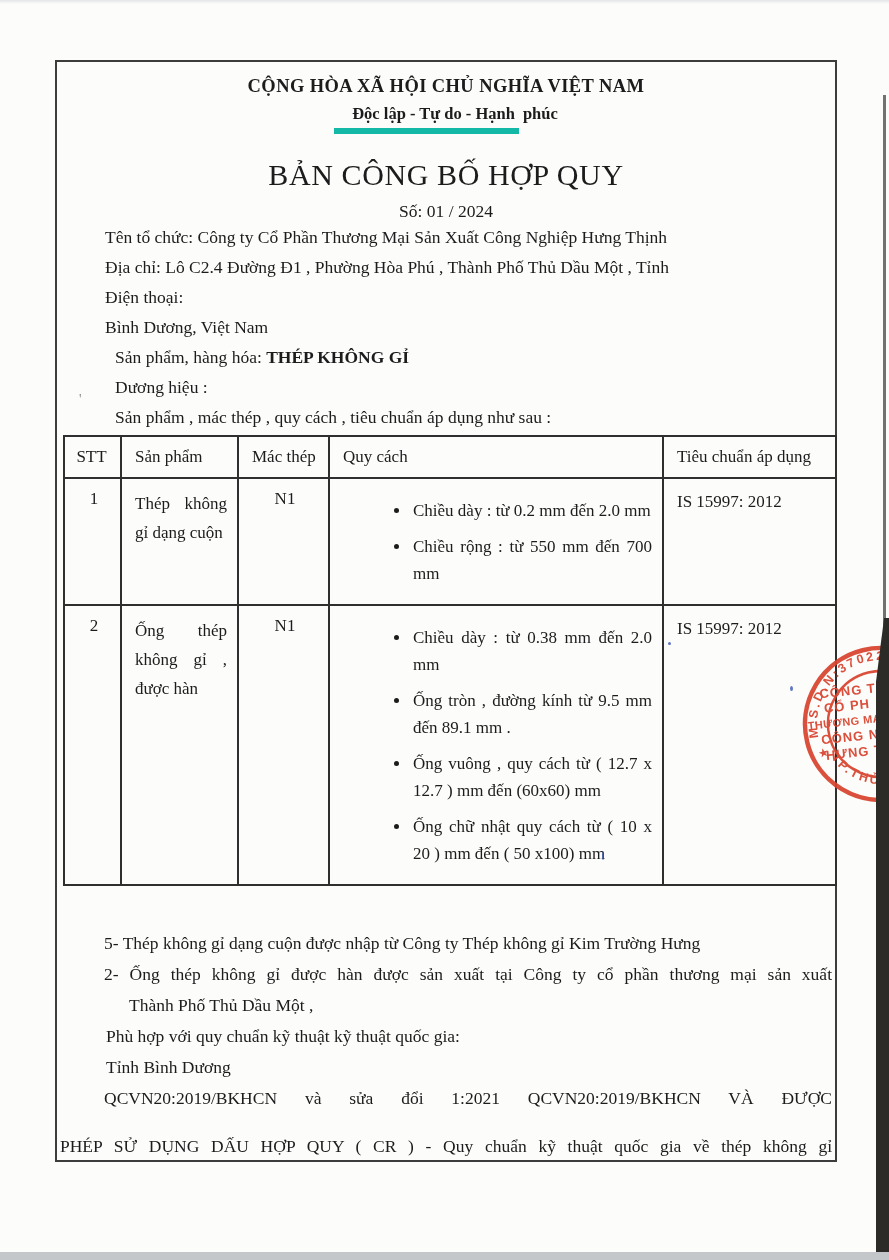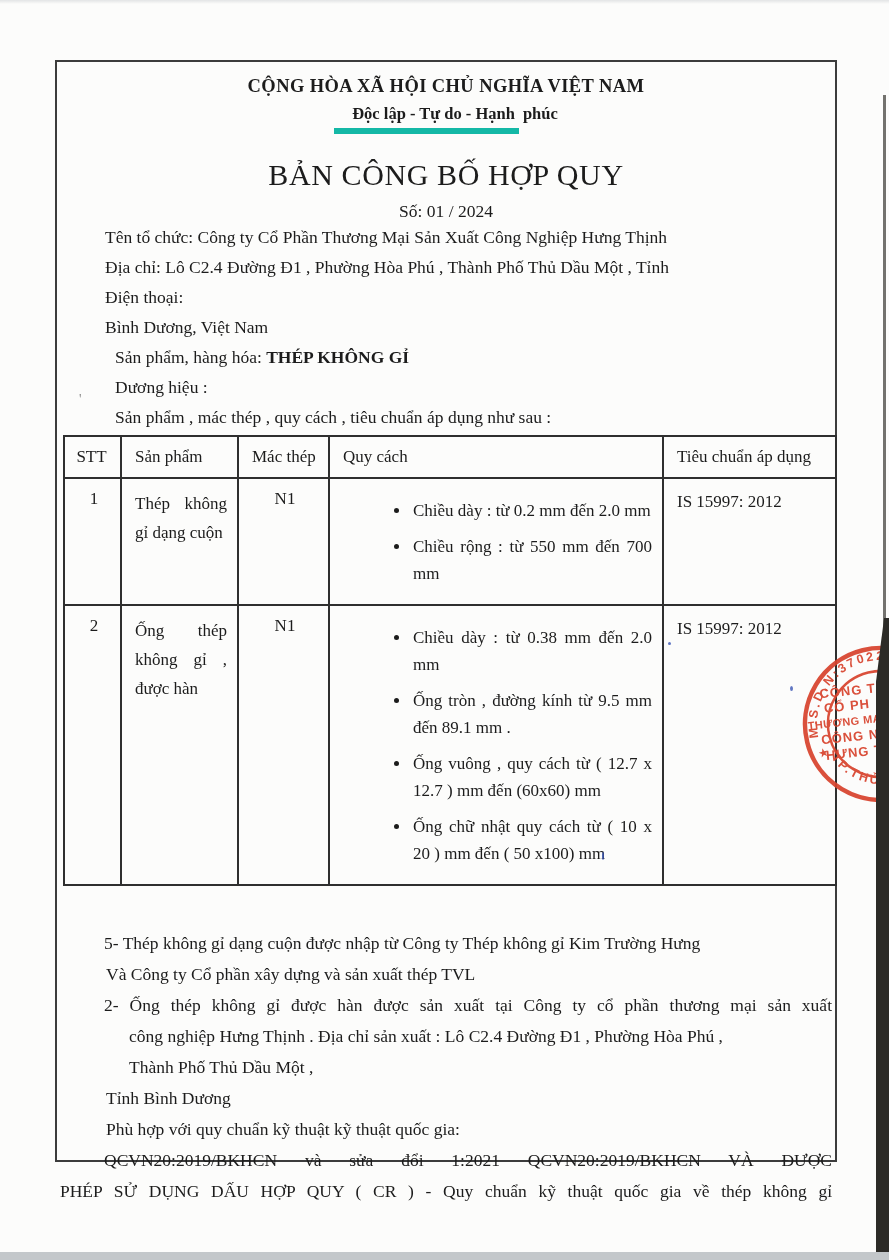--- a/index.html
+++ b/index.html
@@ -57,21 +57,21 @@
     text-align:justify;line-height:27px;margin:0 0 9px 0;padding-left:2px;
     list-style:disc outside;font-size:17px;
   }
   .td-std{line-height:26px;}
 
   .notes{margin-top:42px;font-size:17.5px;line-height:31px;}
   .n-std{margin:0 8px 0 47px;}
   .n-std2{margin:0 8px 0 49px;}
   .n-hang{margin:0 4px 0 72px;}
   .n-just{text-align:justify;text-align-last:justify;margin-right:3px;}
-  .n-left{margin-left:3px;}
+  .n-left{margin-left:3px;margin-top:17px;}
 
   
   .stamp{position:absolute;left:771px;top:614px;width:220px;height:220px;opacity:.93;}
   .stamp text{fill:#d8442e;font-family:"Liberation Sans","DejaVu Sans",sans-serif;font-weight:bold;}
   .stamp .rim{font-size:12.5px;letter-spacing:2.5px;}
   .stamp .star{font-size:12px;letter-spacing:0;}
   .stamp .c1{font-size:13px;letter-spacing:1px;}
   .stamp .c3{font-size:11px;letter-spacing:.4px;}
 
   
@@ -156,26 +156,24 @@
                 <li>Ống chữ nhật quy cách từ ( 10 x 20 ) mm đến ( 50 x100) mm</li>
               </ul>
             </td>
             <td class="td-std">IS 15997: 2012</td>
           </tr>
         </tbody>
       </table>
 
       <div class="notes">
         <div class="n-std">5- Thép không gỉ dạng cuộn được nhập từ Công ty Thép không gỉ Kim Trường Hưng</div>
-        <div class="n-std2">Và Công ty Cổ phần xây dựng và sản xuất thép TVL</div>
         <div class="n-std n-just">2- Ống thép không gỉ được hàn được sản xuất tại Công ty cổ phần thương mại sản xuất</div>
-        <div class="n-hang">công nghiệp Hưng Thịnh . Địa chỉ sản xuất : Lô C2.4 Đường Đ1 , Phường Hòa Phú ,</div>
         <div class="n-hang">Thành Phố Thủ Dầu Một ,</div>
+        <div class="n-std2">Phù hợp với quy chuẩn kỹ thuật kỹ thuật quốc gia:</div>
         <div class="n-std2">Tỉnh Bình Dương</div>
-        <div class="n-std2">Phù hợp với quy chuẩn kỹ thuật kỹ thuật quốc gia:</div>
         <div class="n-std n-just">QCVN20:2019/BKHCN và sửa đổi 1:2021 QCVN20:2019/BKHCN VÀ ĐƯỢC</div>
         <div class="n-left n-just">PHÉP SỬ DỤNG DẤU HỢP QUY ( CR ) -  Quy chuẩn kỹ thuật quốc gia về thép không gỉ</div>
       </div>
 
     </div>
   </div>
 
   <svg class="stamp" viewBox="0 0 220 220" aria-hidden="true">
     <g transform="rotate(-14 110 110)">
       <circle cx="110" cy="110" r="76" fill="none" stroke="#d8442e" stroke-width="4.5"></circle>

